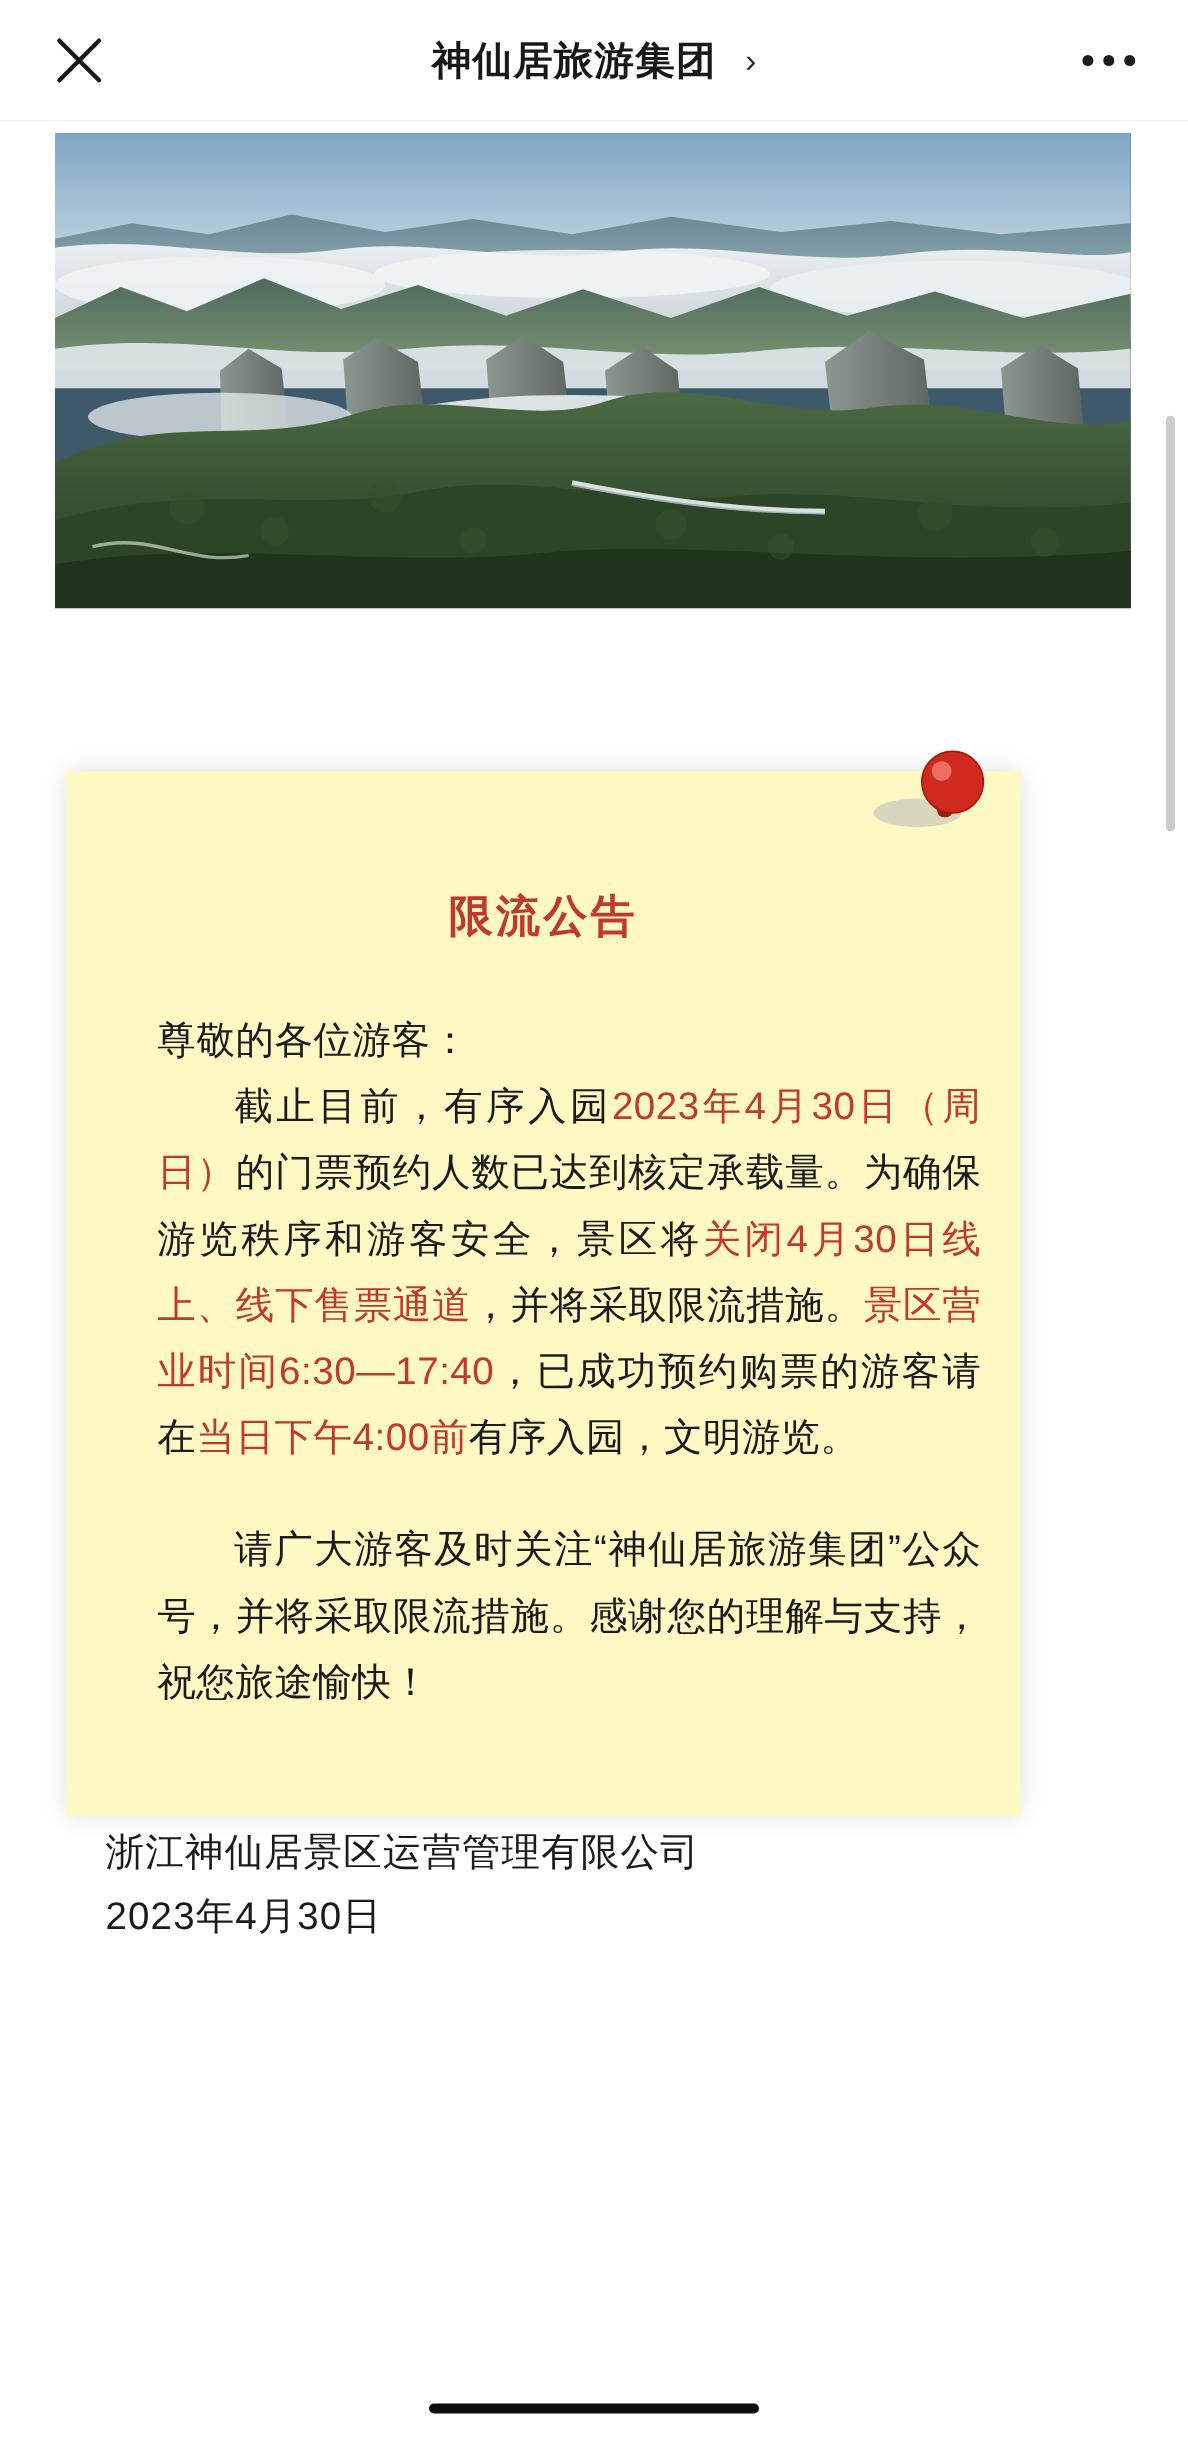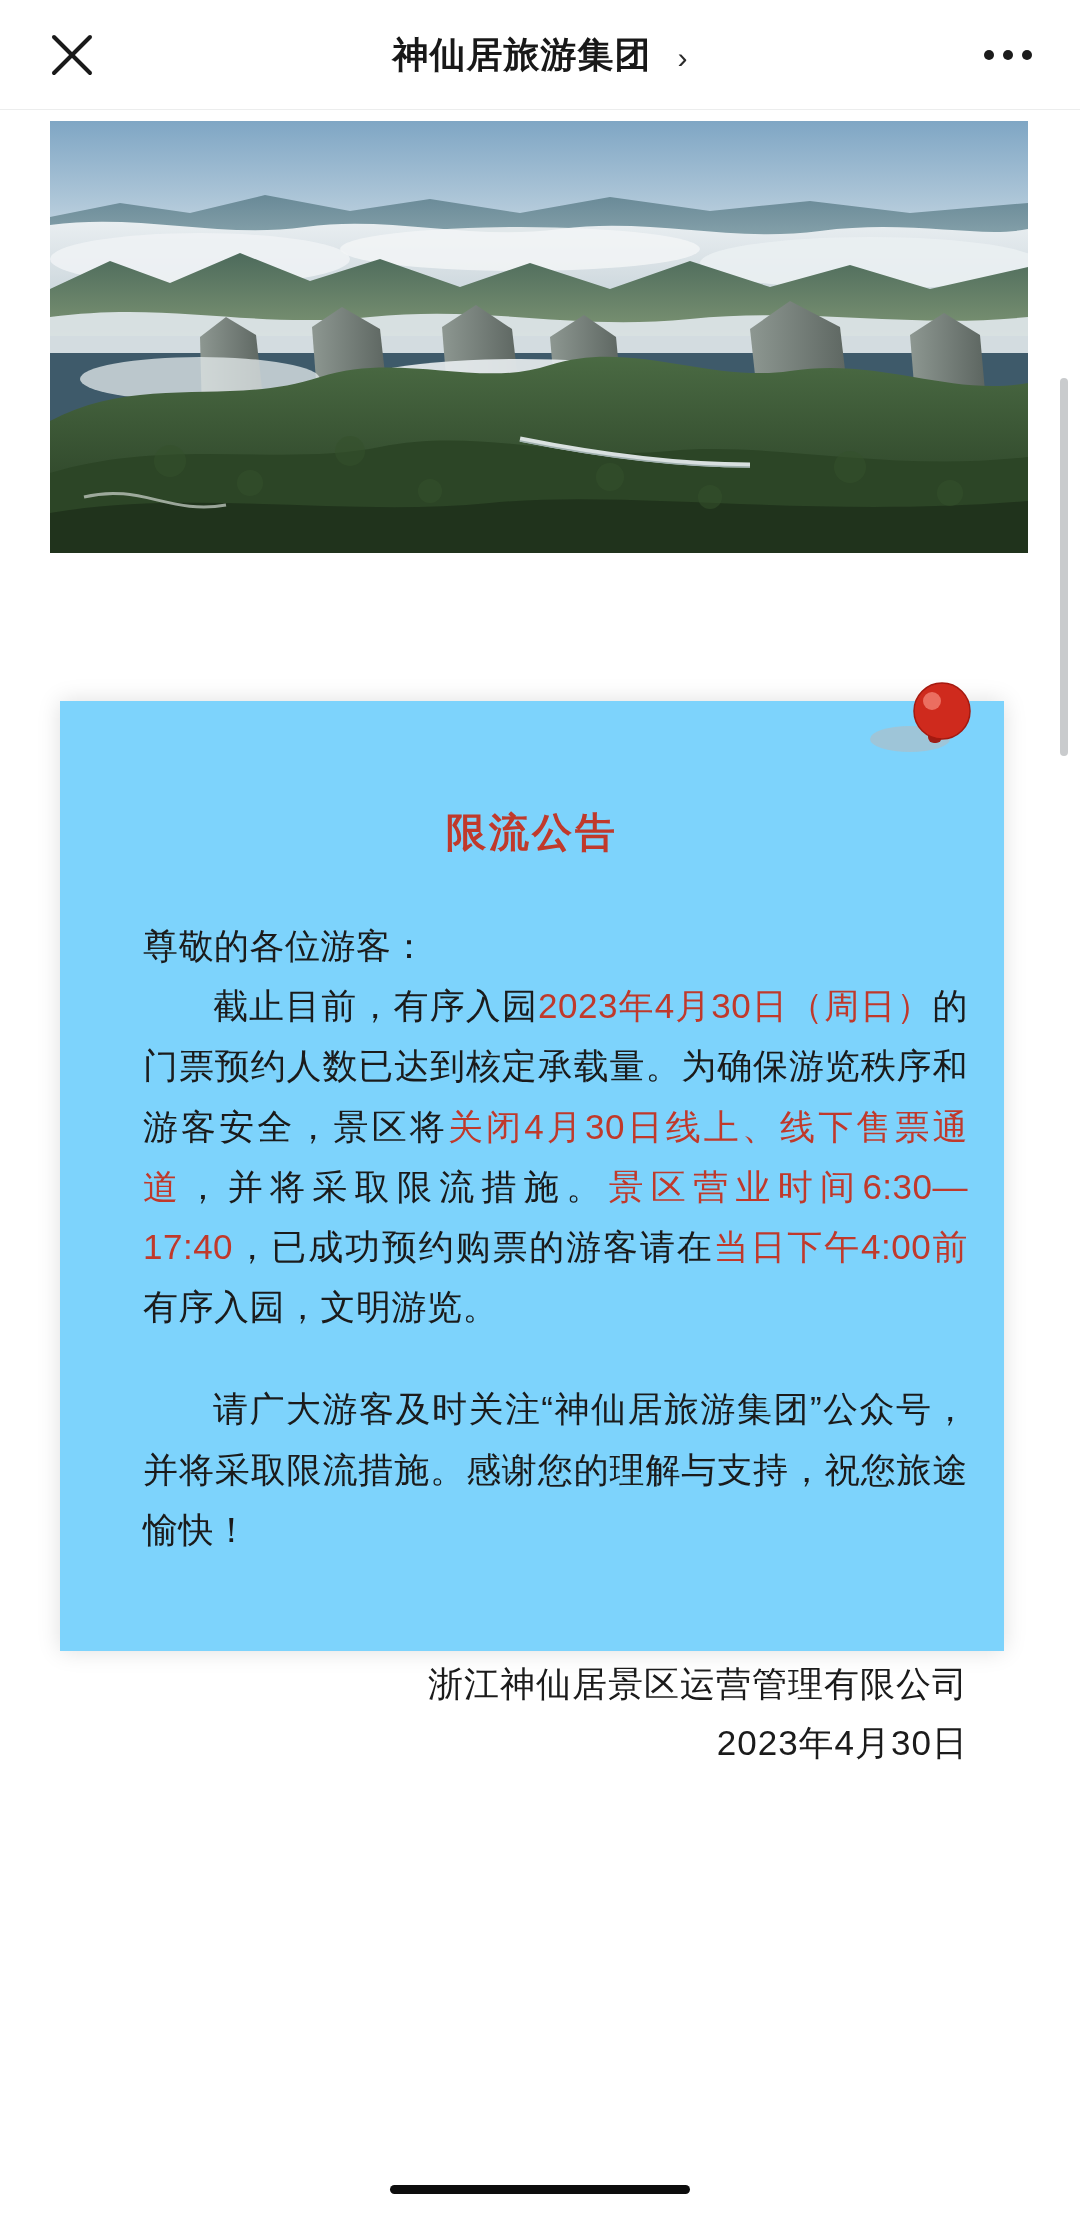--- a/index.html
+++ b/index.html
@@ -41,21 +41,21 @@
     justify-content: center;
     cursor: pointer;
   }
   .nav-close svg { display: block; }
   .nav-title-wrap {
     position: absolute;
     left: 0; right: 0;
     top: 50%;
     transform: translateY(-50%);
     display: flex;
-    align-items: flex-end;
+    align-items: center;
     justify-content: center;
     gap: 26px;
   }
   .nav-title {
     font-size: 36px;
     font-weight: 700;
     color: #181818;
     letter-spacing: 1px;
     line-height: 1;
   }
@@ -114,23 +114,23 @@
     height: 378px;
     border-radius: 4px;
     background: #c9cbcd;
   }
 
   
   .notice-card {
     position: absolute;
     left: 60px;
     top: 591px;
-    width: 944px;
+    width: 868px;
     height: 950px;
-    background: #7dd3fc;
+    background: #fef9c3;
     box-shadow: 0 0 22px rgba(0,0,0,0.13);
   }
   .pin {
     position: absolute;
     right: 20px;
     top: -22px;
     width: 120px;
     height: 96px;
   }
   .pin svg { display: block; }
@@ -155,21 +155,21 @@
     margin-left: 47px;
   }
   .notice-body p { margin: 0; }
   .notice-body .indent { text-indent: 2em; }
   .notice-body .gap { height: 42px; }
   .red { color: #c0392b; }
 
   .notice-sign {
     padding: 0 36px;
     margin-top: 94px;
-    text-align: right;
+    text-align: left;
     font-size: 35px;
     line-height: 1.7;
     color: #1b1b1b;
     letter-spacing: 1px;
   }
 
   
   .home-bar-wrap {
     flex: 0 0 60px;
     height: 60px;

